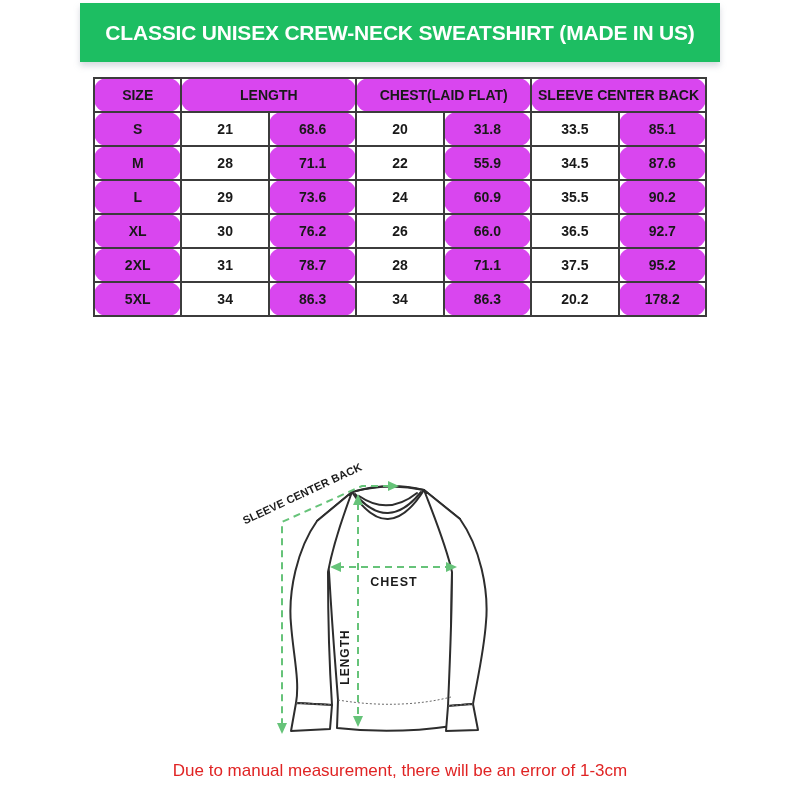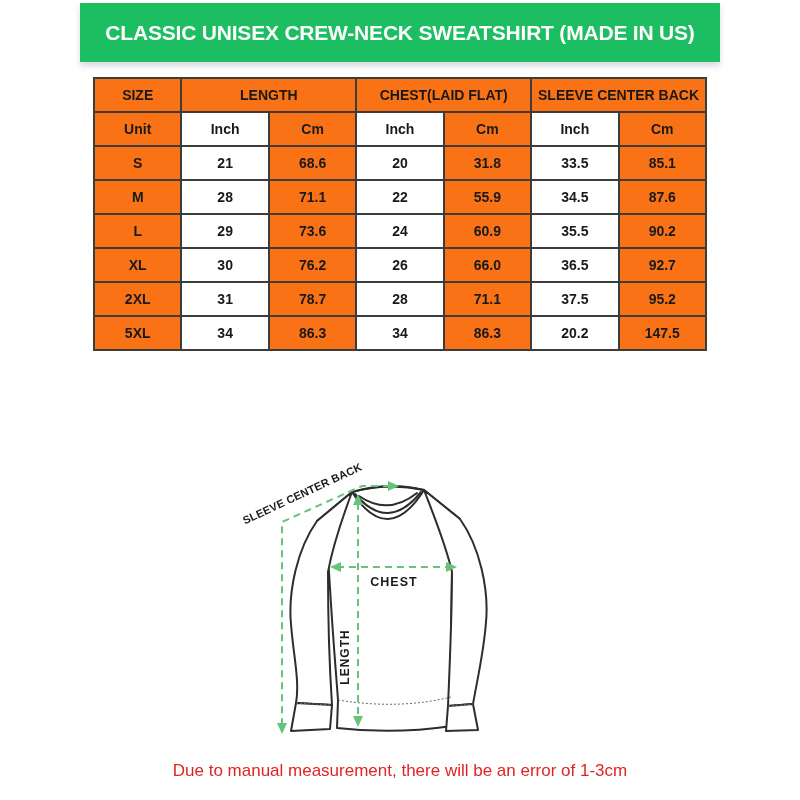--- a/index.html
+++ b/index.html
@@ -19,21 +19,21 @@
   }
   table.size-chart{
     position:absolute;left:93px;top:77px;width:614px;
     border-collapse:collapse;table-layout:fixed;
   }
   .size-chart th,.size-chart td{
     border:2px solid #3c3c3c;height:32px;padding:0;
     text-align:center;vertical-align:middle;
     font-size:14px;font-weight:bold;color:#191919;background:#ffffff;
   }
-  .size-chart .shade{background:#f97316;}
+  .size-chart .shade{background:#d946ef;border-radius:13px;}
   .diagram{position:absolute;left:225px;top:448px;width:340px;height:318px;}
   .diagram svg{display:block;width:100%;height:100%;}
   .diagram text{
     font-family:"Liberation Sans", sans-serif;font-weight:bold;fill:#1b1b1b;
   }
   .note{
     position:absolute;left:0;top:761px;width:800px;margin:0;
     text-align:center;color:#e02424;font-size:17px;font-weight:normal;
   }
 </style>
@@ -44,29 +44,20 @@
   <h1>CLASSIC UNISEX CREW-NECK SWEATSHIRT (MADE IN US)</h1>
 </header>
 
 <table class="size-chart">
   <thead>
     <tr id="group-row">
         <th colspan="1" class="shade">SIZE</th>
         <th colspan="2" class="shade">LENGTH</th>
         <th colspan="2" class="shade">CHEST(LAID FLAT)</th>
         <th colspan="2" class="shade">SLEEVE CENTER BACK</th>
-      </tr>
-    <tr id="unit-row">
-        <th class="shade">Unit</th>
-        <th>Inch</th>
-        <th class="shade">Cm</th>
-        <th>Inch</th>
-        <th class="shade">Cm</th>
-        <th>Inch</th>
-        <th class="shade">Cm</th>
       </tr>
   </thead>
   <tbody id="size-rows">
       <tr>
         <td class="shade">S</td>
         <td>21</td>
         <td class="shade">68.6</td>
         <td>20</td>
         <td class="shade">31.8</td>
         <td>33.5</td>
@@ -108,21 +99,21 @@
         <td>37.5</td>
         <td class="shade">95.2</td>
       </tr>
       <tr>
         <td class="shade">5XL</td>
         <td>34</td>
         <td class="shade">86.3</td>
         <td>34</td>
         <td class="shade">86.3</td>
         <td>20.2</td>
-        <td class="shade">147.5</td>
+        <td class="shade">178.2</td>
       </tr>
     </tbody>
 </table>
 
 <div class="diagram">
   <svg viewBox="225 448 340 318" xmlns="http://www.w3.org/2000/svg">
 
     <g fill="#ffffff" stroke="#2d2d2d" stroke-width="2" stroke-linejoin="round" stroke-linecap="round">
 
       <path d="M352,492 L317,521 C322,545 327,559 329,572 C333,640 336,672 338,700 L337,728 C380,733 418,731 452,726 L451,697 C451,655 451,612 452,572 C454,558 457,537 460,519 L424,490 Q388,482 352,492 Z"></path>

